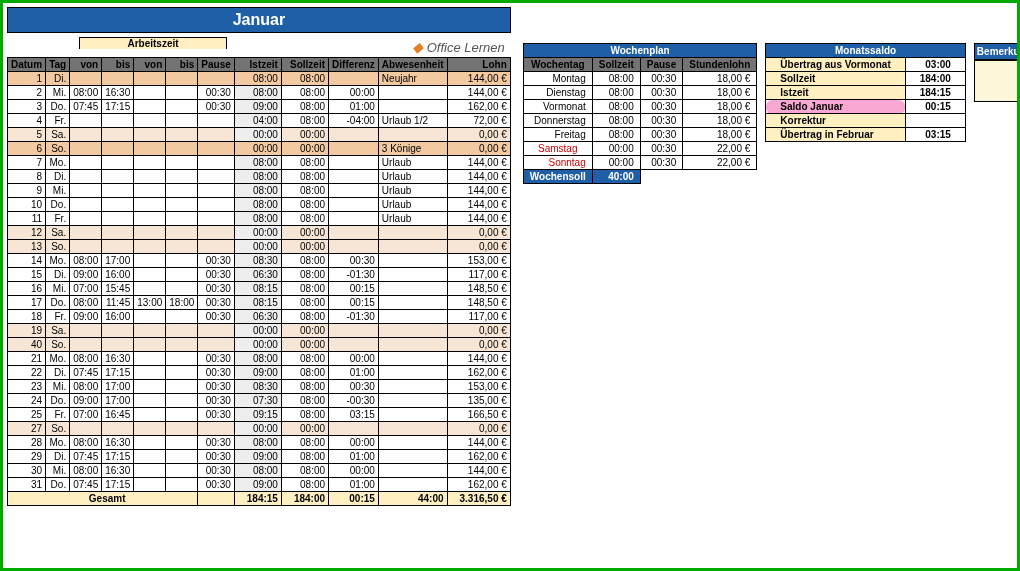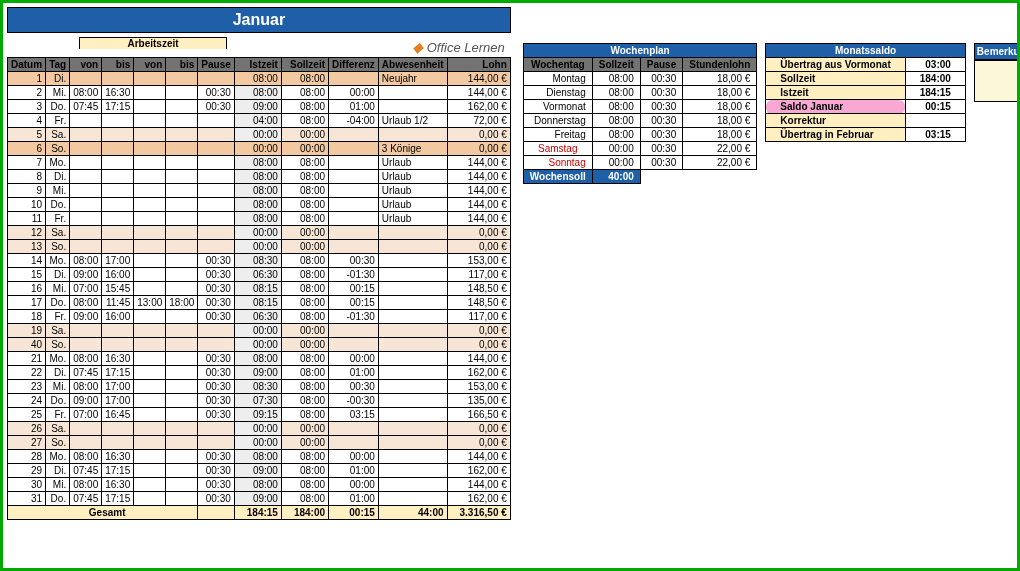--- a/index.html
+++ b/index.html
@@ -414,34 +414,20 @@
             <td class="c-time"></td>
             <td class="c-time"></td>
             <td class="c-time">00:30</td>
             <td class="c-time istzeit-col">09:15</td>
             <td class="c-time">08:00</td>
             <td class="c-time">03:15</td>
             <td class="c-abw"></td>
             <td class="c-lohn">166,50 €</td>
           </tr>
           <tr class="weekend">
-            <td class="c-datum">26</td>
-            <td class="c-tag">Sa.</td>
-            <td class="c-time"></td>
-            <td class="c-time"></td>
-            <td class="c-time"></td>
-            <td class="c-time"></td>
-            <td class="c-time"></td>
-            <td class="c-time istzeit-col">00:00</td>
-            <td class="c-time">00:00</td>
-            <td class="c-time"></td>
-            <td class="c-abw"></td>
-            <td class="c-lohn">0,00 €</td>
-          </tr>
-          <tr class="weekend">
             <td class="c-datum">27</td>
             <td class="c-tag">So.</td>
             <td class="c-time"></td>
             <td class="c-time"></td>
             <td class="c-time"></td>
             <td class="c-time"></td>
             <td class="c-time"></td>
             <td class="c-time istzeit-col">00:00</td>
             <td class="c-time">00:00</td>
             <td class="c-time"></td>

